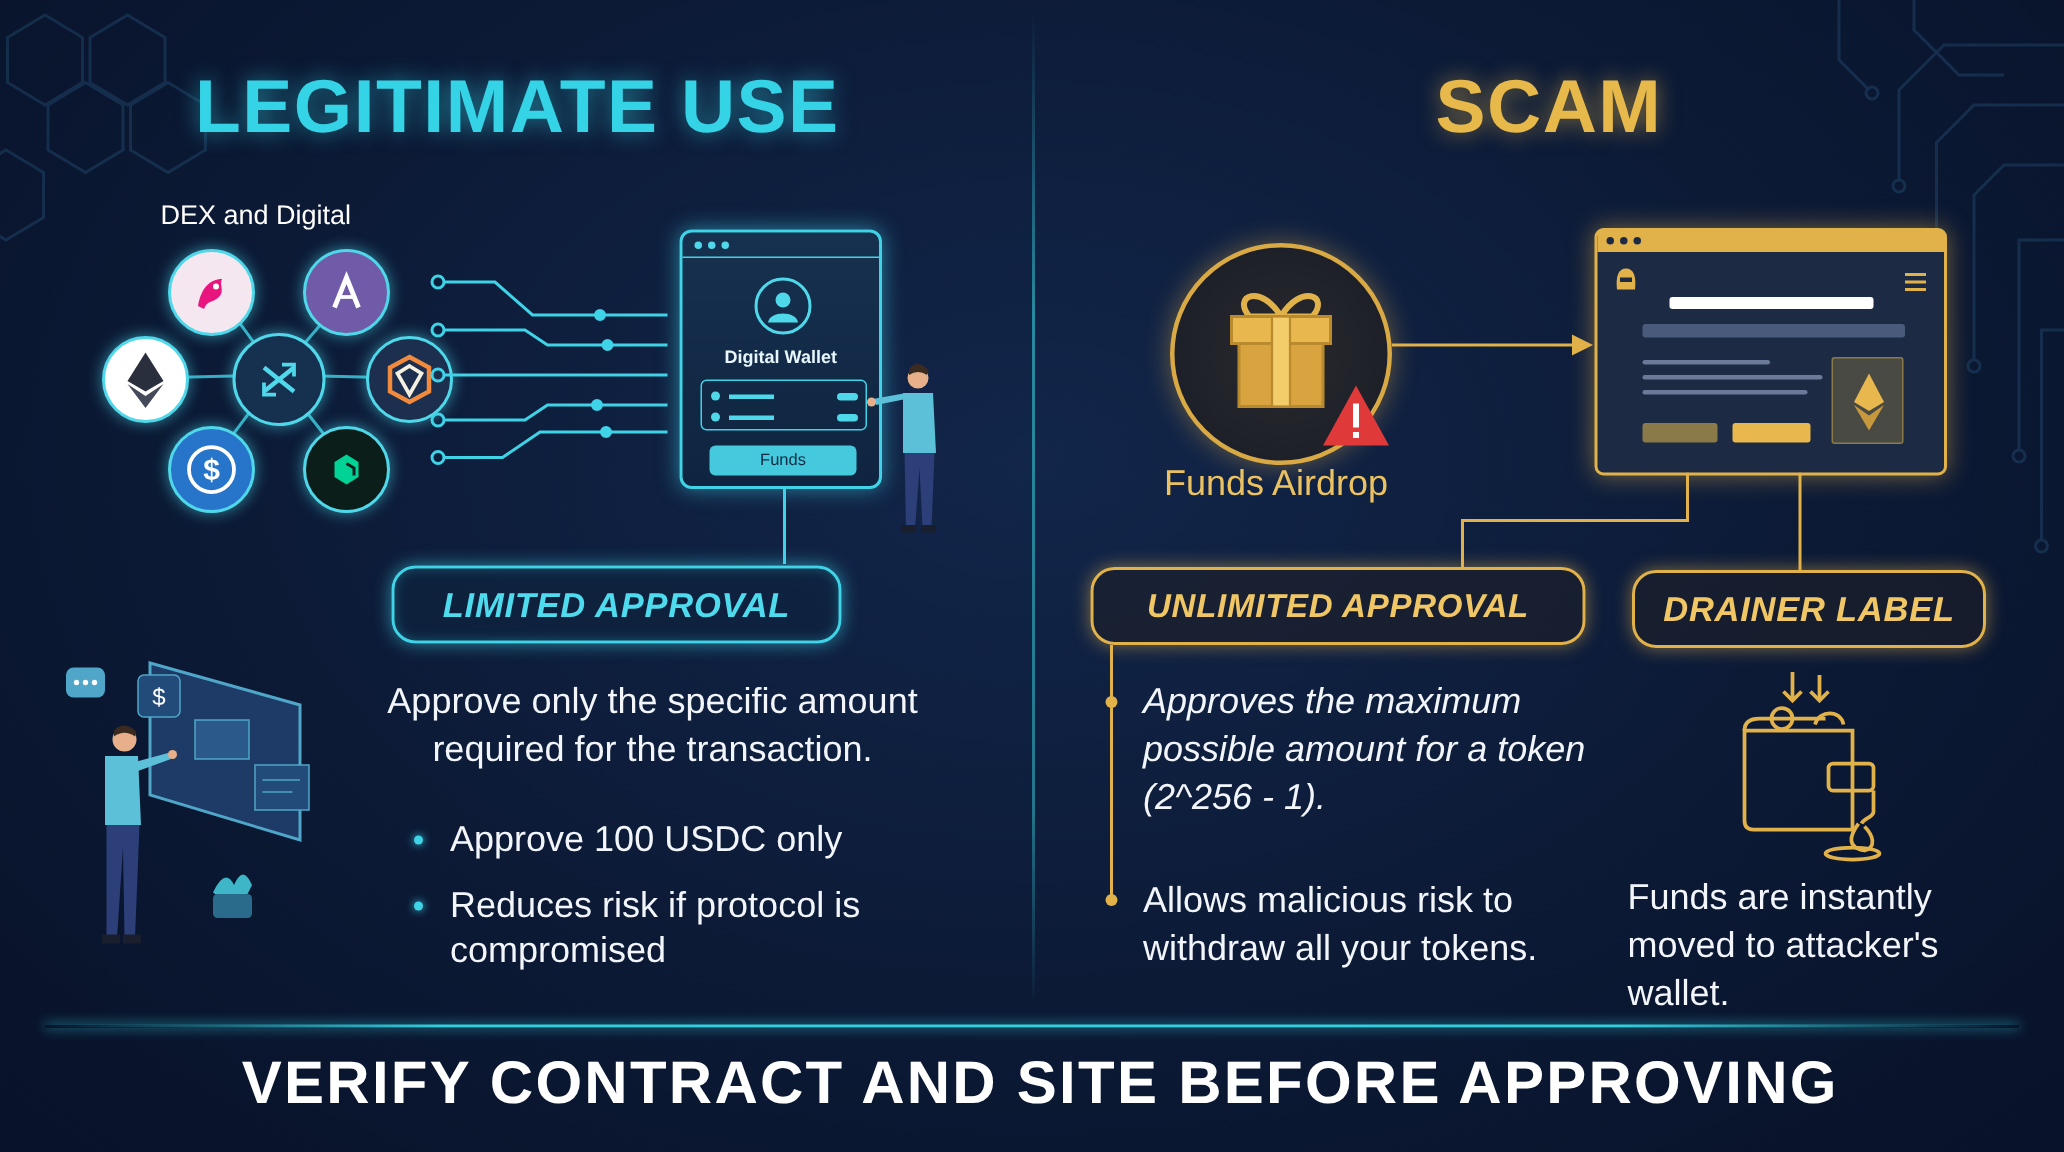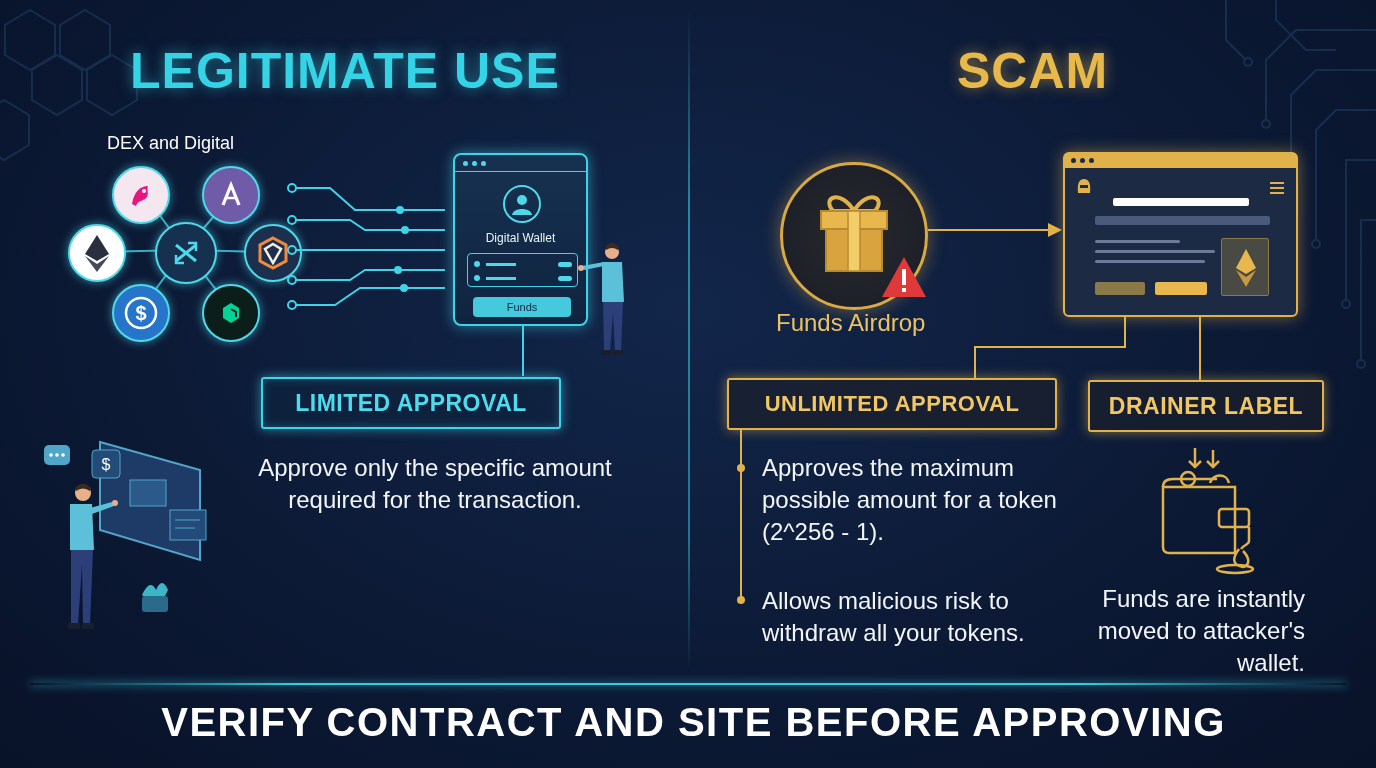--- a/index.html
+++ b/index.html
@@ -54,36 +54,36 @@
     background: linear-gradient(180deg, #16314f, #0f2440);
     box-shadow: 0 0 14px rgba(63,211,232,.55);
   }
   .win-dots { position: absolute; left: 8px; top: 6px; display: flex; gap: 4px; }
   .win-dots span { width: 5px; height: 5px; border-radius: 50%; background: #4fd8ea; }
   .win-bar { position: absolute; left: 0; top: 16px; width: 100%; height: 1px; background: #3fd3e8; }
   .wallet-avatar {
     position: absolute; left: 48px; top: 30px; width: 38px; height: 38px; border-radius: 50%;
     border: 2px solid #4fd8ea; display: flex; align-items: center; justify-content: center;
   }
-  .wallet-title { position: absolute; left: 0; width: 100%; top: 76px; text-align: center; font-size: 12px; color: #e6f6fb; }
+  .wallet-title { position: absolute; left: 0; width: 100%; top: 76px; text-align: center; font-size: 12px; color: #e6f6fb; font-weight: bold; }
   .wallet-fields {
     position: absolute; left: 12px; top: 98px; width: 111px; height: 34px; border: 1px solid #3fd3e8; border-radius: 4px;
   }
   .wf-row { position: absolute; left: 6px; height: 4px; display: flex; gap: 6px; align-items: center; }
   .wallet-user-btn {
     position: absolute; left: 18px; top: 142px; width: 98px; height: 20px; border-radius: 4px;
     background: #45c9dc; color: #0e2a44; font-size: 11px; display: flex; align-items: center; justify-content: center;
   }
   .wallet-connector { left: 522px; top: 326px; width: 2px; height: 50px; background: #3fd3e8; }
   .person-right { left: 570px; top: 240px; width: 70px; height: 120px; }
 
   
   .box-label {
     display: flex; align-items: center; justify-content: center;
-    border-radius: 3px; font-weight: bold; letter-spacing: .5px;
+    border-radius: 16px; font-weight: bold; letter-spacing: .5px; font-style: italic;
   }
   .limited-label {
     left: 261px; top: 377px; width: 300px; height: 52px; border: 2px solid #3fd3e8;
     color: #4fdbee; font-size: 23px; background: rgba(14,36,62,.7);
     box-shadow: 0 0 12px rgba(63,211,232,.6), inset 0 0 8px rgba(63,211,232,.3);
   }
   .unlimited-label {
     left: 727px; top: 378px; width: 330px; height: 52px; border: 2px solid #e2b24a;
     color: #f1c765; font-size: 22px; background: rgba(30,32,40,.6);
     box-shadow: 0 0 12px rgba(226,178,74,.55);
@@ -120,25 +120,25 @@
     background: #1d2a44; box-shadow: 0 0 16px rgba(226,178,74,.5);
   }
   .scam-win .titlebar { position: absolute; left: 0; top: 0; width: 100%; height: 14px; background: #e2b24a; }
   .scam-win .titlebar .dots { position: absolute; left: 6px; top: 4px; display: flex; gap: 4px; }
   .scam-win .titlebar .dots span { width: 5px; height: 5px; border-radius: 50%; background: #1d2a44; }
   .sw-block { position: absolute; border-radius: 2px; }
 
   .scam-connectors { left: 730px; top: 315px; width: 600px; height: 80px; }
   .scam-timeline { left: 735px; top: 430px; width: 12px; height: 175px; }
 
-  .scam-desc1 { left: 762px; top: 452px; width: 300px; font-size: 24px; line-height: 32px; color: #f2f6fb; }
+  .scam-desc1 { left: 762px; top: 452px; width: 300px; font-size: 24px; line-height: 32px; color: #f2f6fb; font-style: italic; }
   .scam-desc2 { left: 762px; top: 585px; width: 310px; font-size: 24px; line-height: 32px; color: #f2f6fb; }
 
   .drain-icon { left: 1155px; top: 445px; width: 110px; height: 130px; }
-  .drain-desc { left: 1055px; top: 583px; width: 250px; text-align: right; font-size: 24px; line-height: 32px; color: #f2f6fb; }
+  .drain-desc { left: 1085px; top: 583px; width: 250px; text-align: left; font-size: 24px; line-height: 32px; color: #f2f6fb; }
 
   .footer {
     left: 0; top: 700px; width: 1376px; text-align: center; font-size: 40px; font-weight: bold;
     color: #ffffff; letter-spacing: 1.5px; padding-left: 11px;
   }
 </style>
 </head>
 <body>
 
 <svg class="abs hex-bg" viewBox="0 0 180 180">
@@ -309,20 +309,22 @@
   <circle cx="85" cy="83" r="3" fill="#e8b08a"></circle>
   <path d="M41 130 H63 L60 205 H53 L52 145 L48 205 H41 Z" fill="#2c3f78"></path>
   <rect x="38" y="203" width="12" height="6" fill="#1a1f2e"></rect>
     <rect x="52" y="203" width="12" height="6" fill="#1a1f2e"></rect>
   <path d="M112 175 Q120 158 126 170 Q132 156 138 170 L134 178 H116 Z" fill="#3fb6c8"></path>
   <rect x="112" y="176" width="26" height="16" rx="3" fill="#2a6a8a"></rect>
 </svg>
 
 <div class="abs legit-desc">Approve only the specific amount required for the transaction.</div>
 <ul class="abs legit-bullets">
+  <li>Approve 100 USDC only</li>
+  <li>Reduces risk if protocol is compromised</li>
 </ul>
 
 <div class="abs title-scam">SCAM</div>
 
 <div class="abs gift-circle">
   <svg width="142" height="142" viewBox="0 0 142 142">
     <path d="M71 46 C58 24 38 32 50 46 Z" fill="none" stroke="#e2b24a" stroke-width="4"></path>
     <path d="M71 46 C84 24 104 32 92 46 Z" fill="none" stroke="#e2b24a" stroke-width="4"></path>
     <rect x="38" y="46" width="66" height="18" fill="#e8b84e" stroke="#b98a2e" stroke-width="2"></rect>
     <rect x="43" y="64" width="56" height="42" fill="#d9a440" stroke="#b98a2e" stroke-width="2"></rect>

